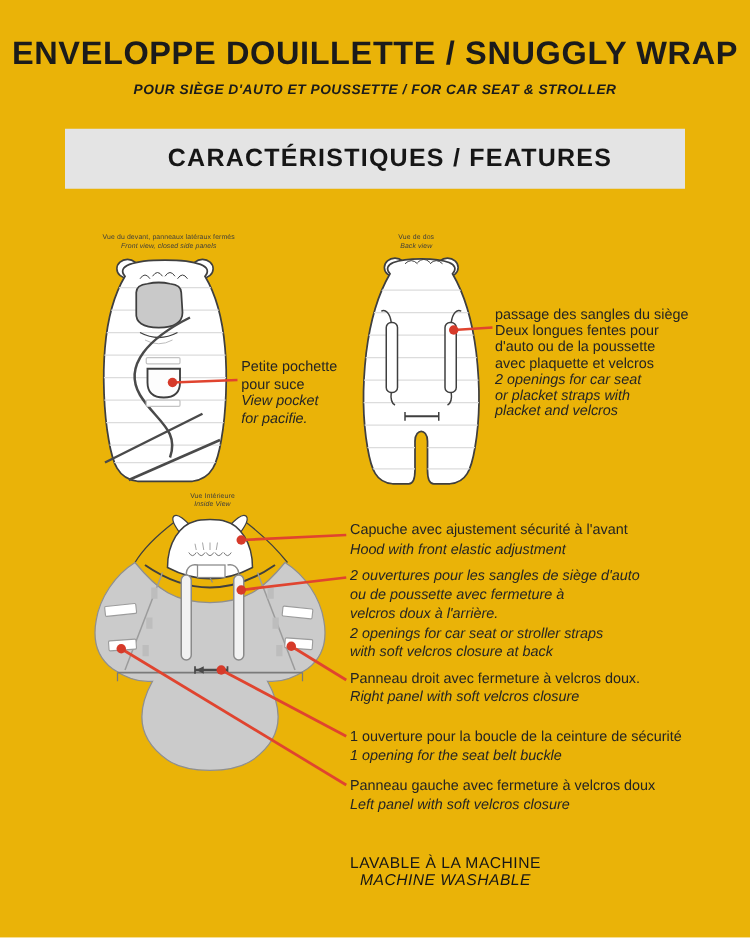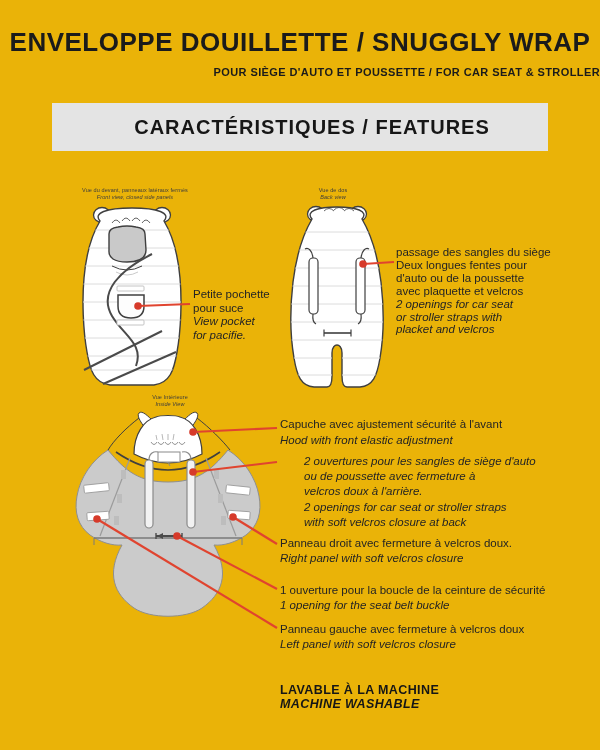--- a/index.html
+++ b/index.html
@@ -1,39 +1,39 @@
 <!DOCTYPE html>
 <html><head>
 <meta charset="utf-8">
 <style>
   html,body{margin:0;padding:0;background:#ffffff;}
   .page{position:relative;width:600px;height:750px;background:#eab308;overflow:hidden;
         font-family:"Liberation Sans", sans-serif;color:#1f1f1f;}
   .abs{position:absolute;}
   .title{top:27px;left:0;width:600px;text-align:center;font-size:26px;font-weight:700;
          letter-spacing:.5px;color:#1b1b1b;}
-  .subtitle{top:66px;left:0;width:600px;text-align:right;font-size:11px;font-weight:700;
-            letter-spacing:.4px;color:#1b1b1b;}
+  .subtitle{top:66px;left:0;width:600px;text-align:center;font-size:11px;font-weight:700;
+            letter-spacing:.4px;color:#1b1b1b;font-style:italic;}
   .banner{left:52px;top:103px;width:496px;height:48px;background:#e4e4e4;}
   .banner-label{width:100%;text-align:center;line-height:48px;font-size:20px;font-weight:700;
                 letter-spacing:1px;color:#161616;padding-left:12px;}
   .dcap{text-align:center;font-size:5.5px;line-height:6.5px;color:#3c3c3c;letter-spacing:.1px;}
   .dcap .en{font-style:italic;}
   .note{font-size:11.5px;color:#242424;}
   .note div{white-space:nowrap;}
   .it{font-style:italic;}
   .note-pocket{left:193px;top:288px;line-height:13.5px;}
   .note-slots{left:396px;top:246px;line-height:12.9px;}
   .b1{left:280px;top:417px;line-height:15.5px;}
-  .b2{left:280px;top:454px;line-height:15.2px;margin-left:24px;}
+  .b2{left:280px;top:454px;line-height:15.2px;}
   .b3{left:280px;top:536px;line-height:15.2px;}
   .b4{left:280px;top:583px;line-height:15.2px;}
   .b5{left:280px;top:622px;line-height:15.2px;}
-  .footer{left:280px;top:684px;font-size:12.5px;font-weight:700;line-height:13.5px;
-          letter-spacing:.4px;color:#161616;}
+  .footer{left:280px;top:684px;font-size:12.5px;font-weight:400;line-height:13.5px;
+          letter-spacing:.4px;color:#161616;text-align:center;}
   svg{display:block;}
   .overlay{left:0;top:0;pointer-events:none;}
 </style>
 </head>
 <body>
 
 <div class="page">
 
   <div class="abs title">ENVELOPPE DOUILLETTE / SNUGGLY WRAP</div>
   <div class="abs subtitle">POUR SIÈGE D'AUTO ET POUSSETTE / FOR CAR SEAT &amp; STROLLER</div>
@@ -143,21 +143,21 @@
     <div class="it">View pocket</div>
     <div class="it">for pacifie.</div>
   </div>
 
   <div class="abs note note-slots">
     <div>passage des sangles du siège</div>
     <div>Deux longues fentes pour</div>
     <div>d'auto ou de la poussette</div>
     <div>avec plaquette et velcros</div>
     <div class="it">2 openings for car seat</div>
-    <div class="it">or stroller straps with</div>
+    <div class="it">or placket straps with</div>
     <div class="it">placket and velcros</div>
   </div>
 
   <div class="abs dcap" style="left:90px;top:394px;width:160px;">
     <div>Vue Intérieure</div>
     <div class="en">Inside View</div>
   </div>
 
   <svg class="abs" style="left:50px;top:408px;" width="220" height="215" viewBox="0 0 220 215">
     <g>

